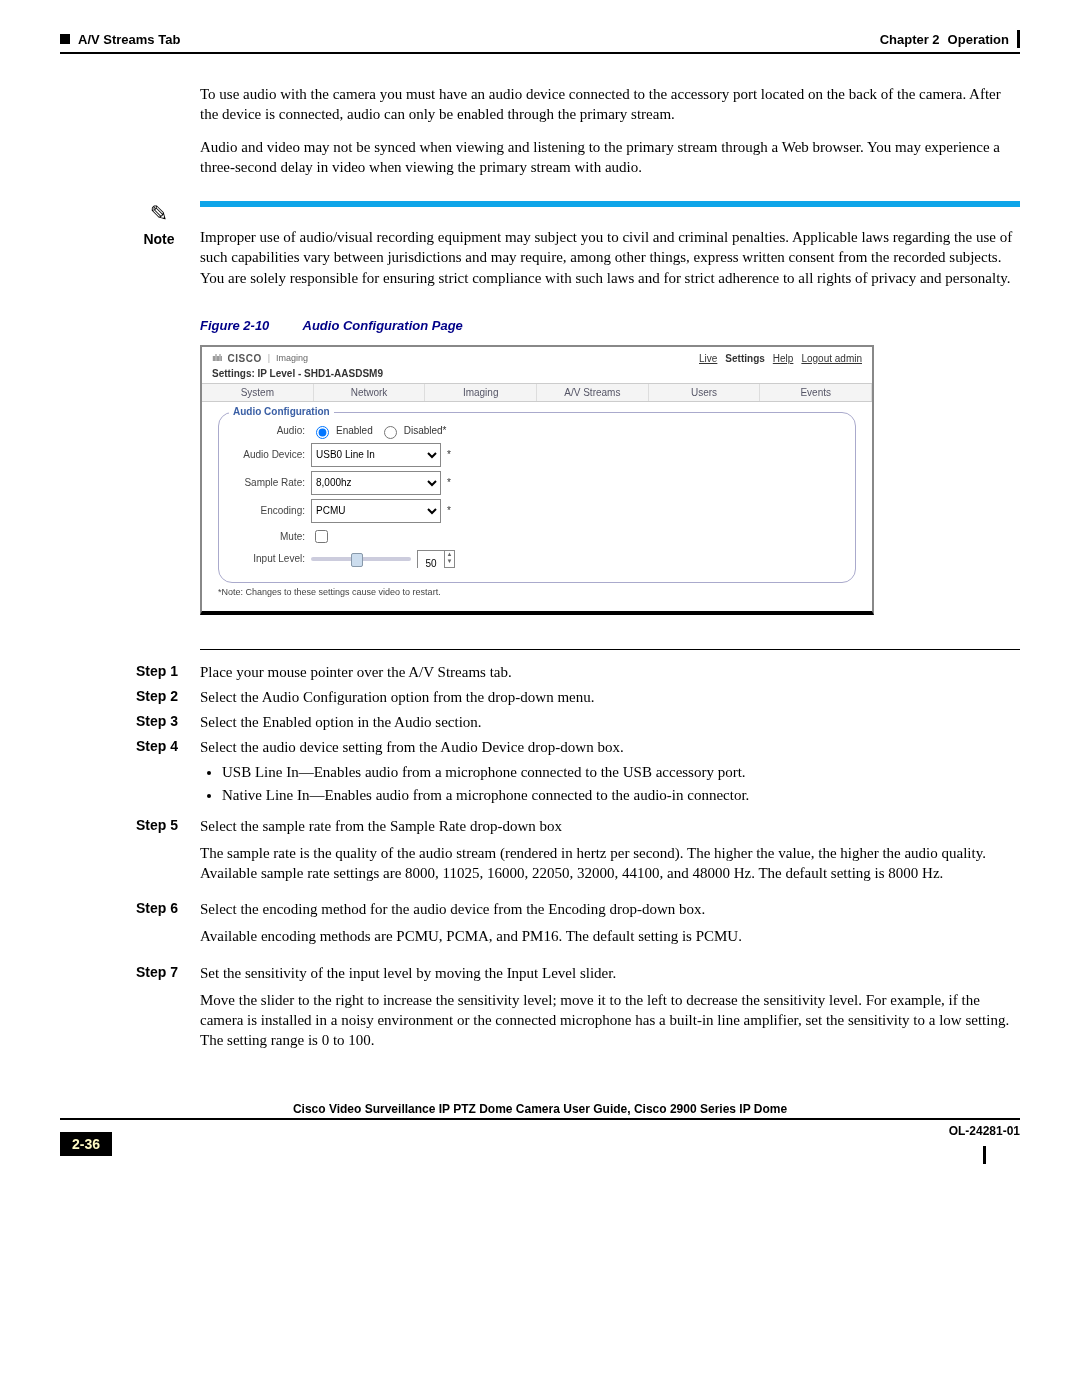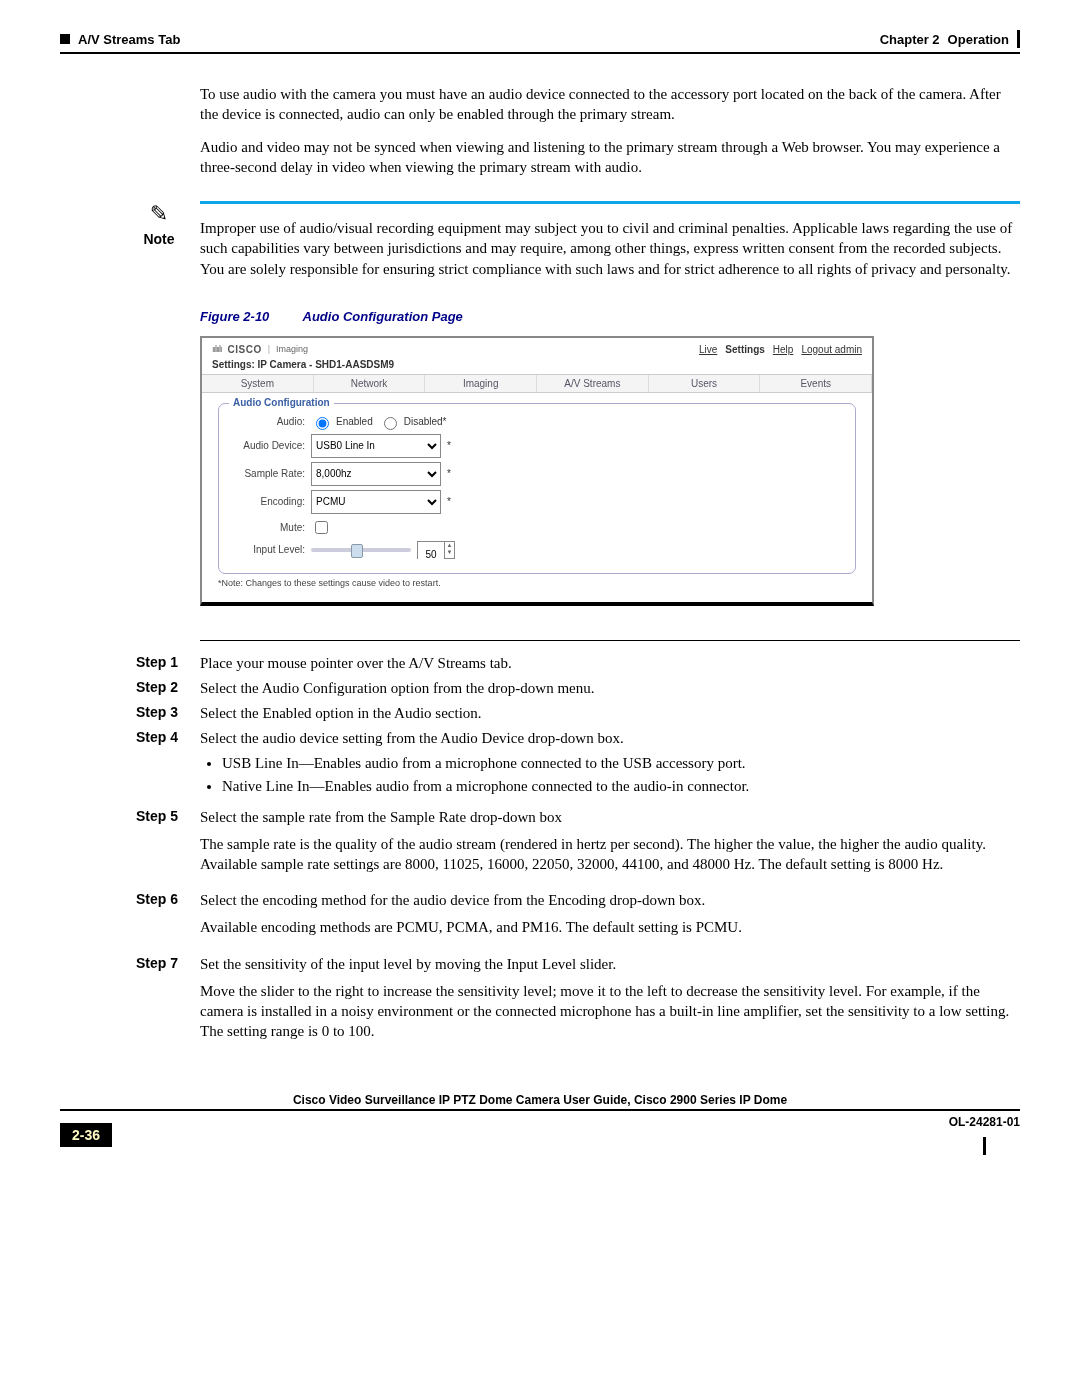--- a/index.html
+++ b/index.html
@@ -69,22 +69,22 @@
     font-size: 22px;
     transform: rotate(0deg);
   }
   .note-label {
     font-family: Arial, Helvetica, sans-serif;
     font-weight: bold;
     font-size: 14px;
     margin-top: 4px;
   }
   .note-text {
-    border-top: 3px solid #0ea5e9;
-    padding-top: 14px;
+    border-top: 6px solid #0ea5e9;
+    padding-top: 20px;
     flex: 1;
     line-height: 1.35;
   }
   .figure-caption {
     font-family: Arial, Helvetica, sans-serif;
     font-size: 13px;
     font-weight: bold;
     font-style: italic;
     color: #000088;
     margin: 10px 0 12px 0;
@@ -147,21 +147,21 @@
     flex: 1;
     text-align: center;
     padding: 3px 0;
     font-size: 10px;
     color: #556;
     border-right: 1px solid #ddd;
   }
   .shot .panel {
     margin: 10px 16px 4px 16px;
     border: 1px solid #aac;
-    border-radius: 7px;
+    border-radius: 14px;
     padding: 6px 10px 10px 10px;
     position: relative;
   }
   .shot .panel-title {
     position: absolute;
     top: -7px;
     left: 10px;
     background: #fff;
     color: #3a5fa5;
     font-weight: bold;
@@ -332,21 +332,21 @@
           <span style="color:#aaa;">|</span>
           <span>Imaging</span>
         </div>
         <div class="topnav">
           <span style="text-decoration:underline;">Live</span>
           <span class="bold">Settings</span>
           <span style="text-decoration:underline;">Help</span>
           <span style="text-decoration:underline;">Logout admin</span>
         </div>
       </div>
-      <div class="subhead">Settings: IP Camera - SHD1-AASDSM9</div>
+      <div class="subhead">Settings: IP Level - SHD1-AASDSM9</div>
       <div class="tabs">
         <div>System</div>
         <div>Network</div>
         <div>Imaging</div>
         <div>A/V Streams</div>
         <div>Users</div>
         <div>Events</div>
       </div>
       <div class="panel">
         <div class="panel-title">Audio Configuration</div>

